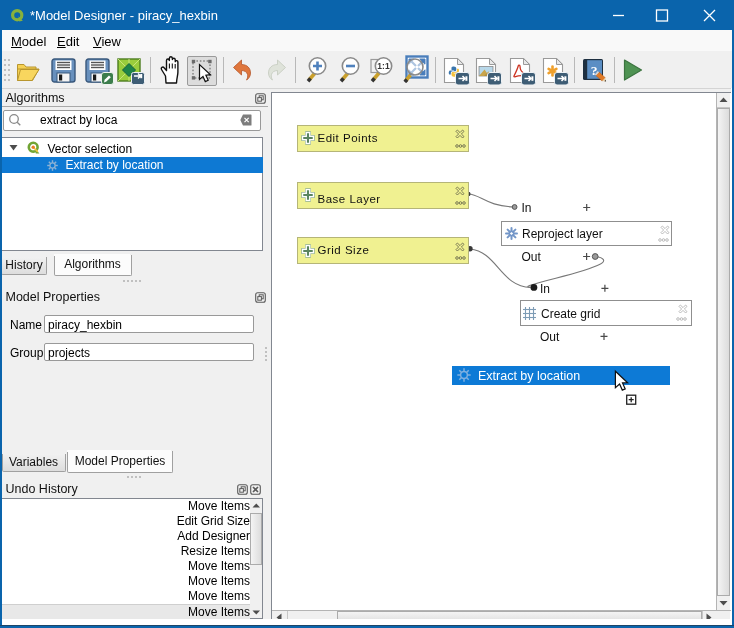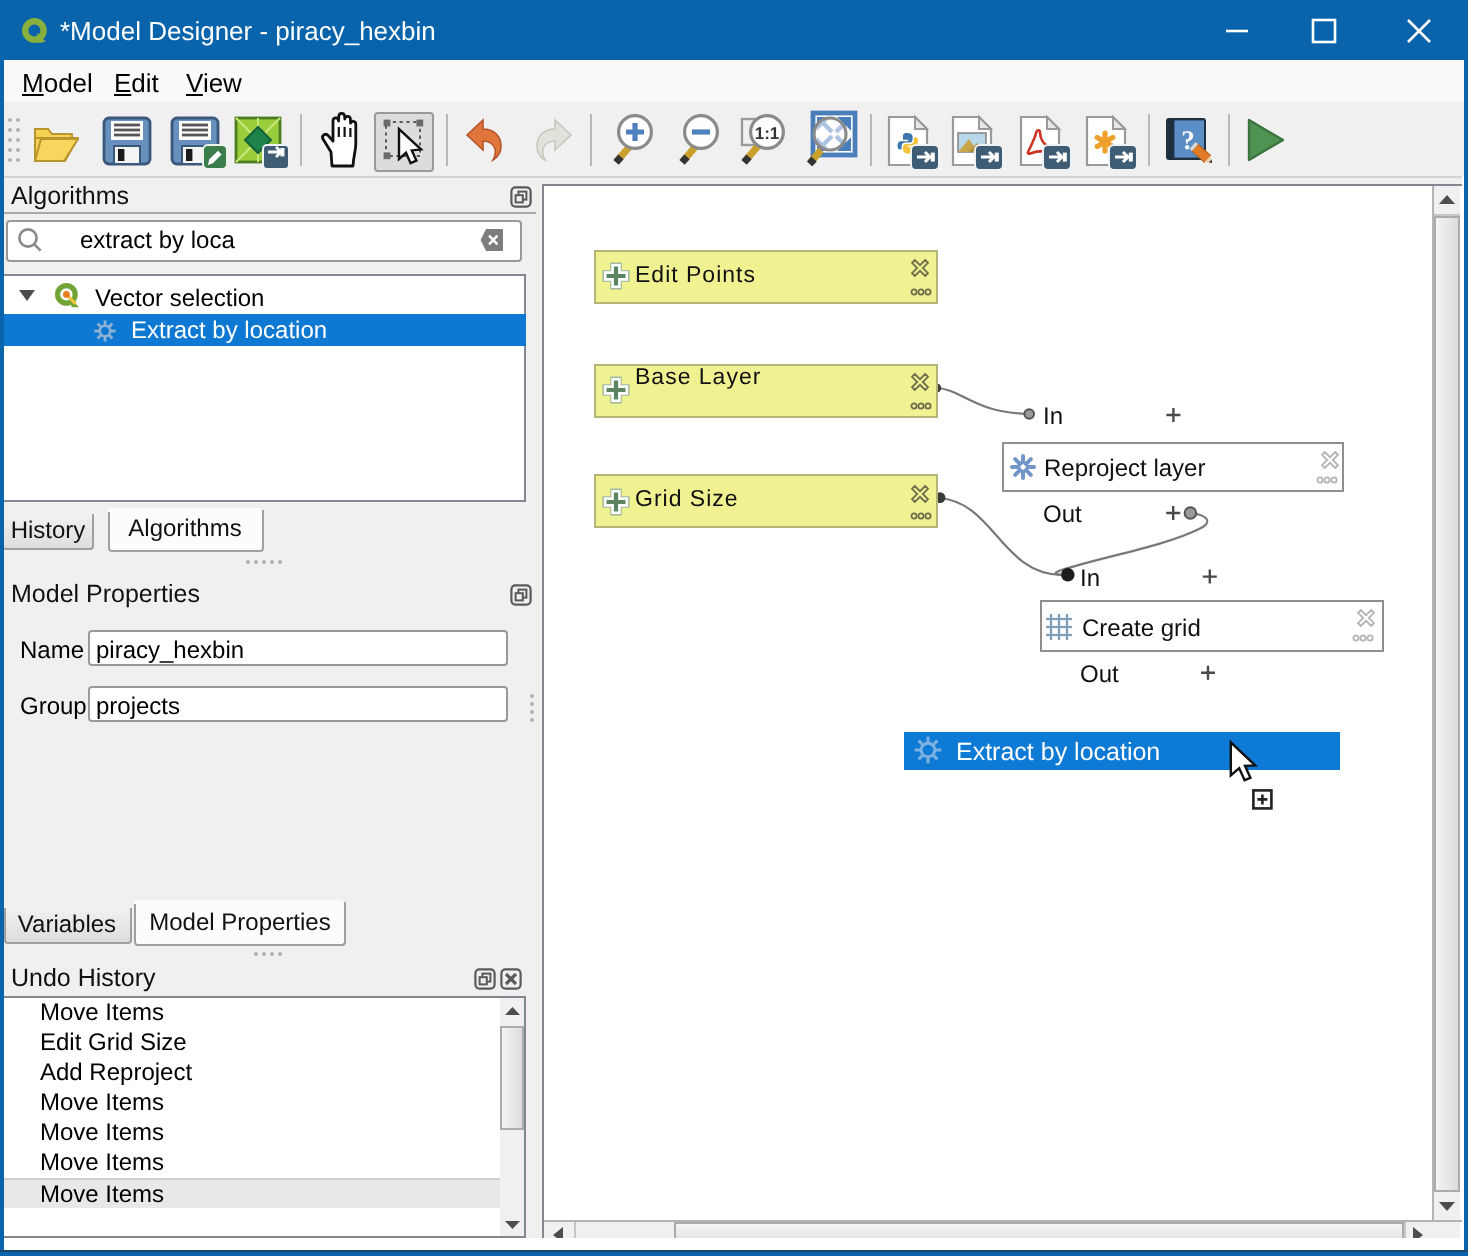--- a/index.html
+++ b/index.html
@@ -26,21 +26,21 @@
   .tabsel{background:#fcfcfc;}
   .tabuns{background:linear-gradient(#f1f1f1,#dddddd);}
   
   #canvas{left:271px;top:92px;width:459.5px;height:531.5px;border:1px solid #828790;background:#fff;}
   .sbtrack{background:#f0f0f0;}
   .modelbox{position:absolute;box-sizing:border-box;font-size:11.5px;color:#111;}
   .ybox{background:#f0f191;border:1px solid #b5b578;}
   .wbox{background:#fff;border:1px solid #8f8f8f;}
   .boxlabel{position:absolute;white-space:nowrap;}
   .inout{position:absolute;font-size:12px;color:#111;white-space:nowrap;}
-  .undoitem{height:15px;line-height:15px;font-size:12px;color:#000;padding-left:18px;}
+  .undoitem{height:15px;line-height:15px;font-size:12px;color:#000;padding-left:18px;text-align:right;}
 </style>
 </head>
 <body>
 
 <div class="abs" id="titlebar"></div>
 <svg class="abs" style="left:10px;top:8px" width="15" height="15" viewBox="0 0 15 15">
   <path d="M7.2 1 A6.2 6.2 0 1 0 7.2 13.4 A6.2 6.2 0 0 0 7.2 1 Z M7.2 4.2 A3.0 3.0 0 1 1 7.2 10.2 A3.0 3.0 0 0 1 7.2 4.2 Z" fill="#87b13c"></path>
   <path d="M8.5 8.2 L12.8 12.8 L9.2 13.6 Z" fill="#87b13c"></path>
 </svg>
 <div class="abs" id="titletext">*Model Designer - piracy_hexbin</div>
@@ -344,21 +344,22 @@
   <rect x="2.8" y="4.6" width="3.6" height="3.6" fill="#f0f0f0" stroke="#5a5a5a" stroke-width="1"></rect>
 </svg>
 <svg class="abs" style="left:250px;top:483.5px" width="11" height="11" viewBox="0 0 11 11">
   <rect x="0.7" y="0.7" width="9.6" height="9.6" rx="2" fill="none" stroke="#5a5a5a" stroke-width="1.1"></rect>
   <path d="M3 3 L8 8 M8 3 L3 8" stroke="#5a5a5a" stroke-width="1.6"></path>
 </svg>
 <div class="abs" style="left:1px;top:497.5px;width:262px;height:121px;background:#fff;border:1px solid #828790;box-sizing:border-box;"></div>
 <div class="abs" style="left:2px;top:499px;width:248px;">
   <div class="undoitem">Move Items</div>
   <div class="undoitem">Edit Grid Size</div>
-  <div class="undoitem">Add Reproject</div>
+  <div class="undoitem">Add Designer</div>
+  <div class="undoitem">Resize Items</div>
   <div class="undoitem">Move Items</div>
   <div class="undoitem">Move Items</div>
   <div class="undoitem">Move Items</div>
   <div class="undoitem" style="background:#e8e8e8;border-top:1px solid #cfcfcf;height:14px;line-height:14px;">Move Items</div>
 </div>
 
 <div class="abs sbtrack" style="left:249.5px;top:498.5px;width:12.5px;height:119px;"></div>
 <svg class="abs" style="left:249.5px;top:498.5px" width="12.5" height="14">
     <path d="M2.5 8.5 L10 8.5 L6.25 4.5 Z" fill="#4d4d4d"></path>
   </svg>
@@ -413,21 +414,21 @@
 
 <div class="abs inout" style="left:521.5px;top:200.5px;">In</div>
 <div class="abs inout" style="left:521.5px;top:250px;">Out</div>
 <div class="abs inout" style="left:540px;top:281.5px;">In</div>
 <div class="abs inout" style="left:540px;top:329.9px;">Out</div>
 
 <div class="abs modelbox ybox" style="left:297px;top:124.5px;width:171.5px;height:27px;"></div>
 <div class="abs modelbox ybox" style="left:297px;top:181.5px;width:171.5px;height:27px;"></div>
 <div class="abs modelbox ybox" style="left:297px;top:237px;width:171.5px;height:27px;"></div>
 <div class="abs boxlabel" style="left:317.5px;top:131.5px;font-size:11.5px;color:#111;letter-spacing:0.5px;">Edit Points</div>
-<div class="abs boxlabel" style="left:317.5px;top:183px;font-size:11.5px;color:#111;letter-spacing:0.5px;">Base Layer</div>
+<div class="abs boxlabel" style="left:317.5px;top:193px;font-size:11.5px;color:#111;letter-spacing:0.5px;">Base Layer</div>
 <div class="abs boxlabel" style="left:317.5px;top:244px;font-size:11.5px;color:#111;letter-spacing:0.5px;">Grid Size</div>
 
 <div class="abs modelbox wbox" style="left:501px;top:220.5px;width:171px;height:25px;"></div>
 <div class="abs modelbox wbox" style="left:519.5px;top:300px;width:172.5px;height:25.5px;"></div>
 <div class="abs boxlabel" style="left:522px;top:226.5px;font-size:12px;color:#111;">Reproject layer</div>
 <div class="abs boxlabel" style="left:541px;top:306.5px;font-size:12px;color:#111;">Create grid</div>
 
 <div class="abs" style="left:451.5px;top:365.5px;width:218.5px;height:19.5px;background:#0d7ad6;"></div>
 <div class="abs boxlabel" style="left:478px;top:368.5px;font-size:12.5px;color:#fff;">Extract by location</div>
 

